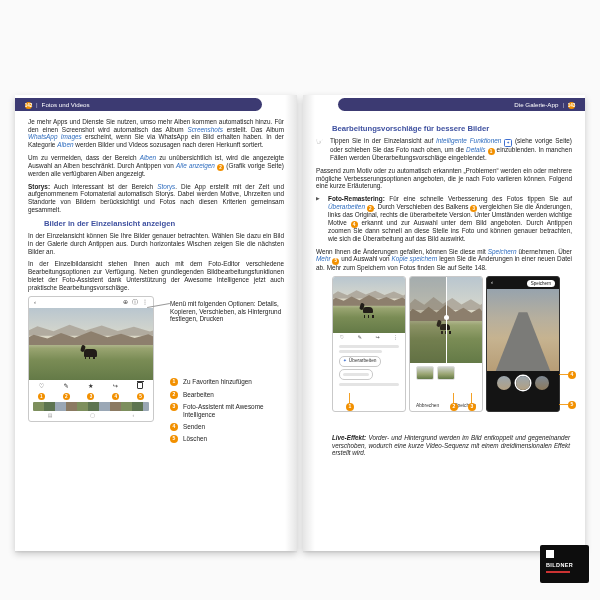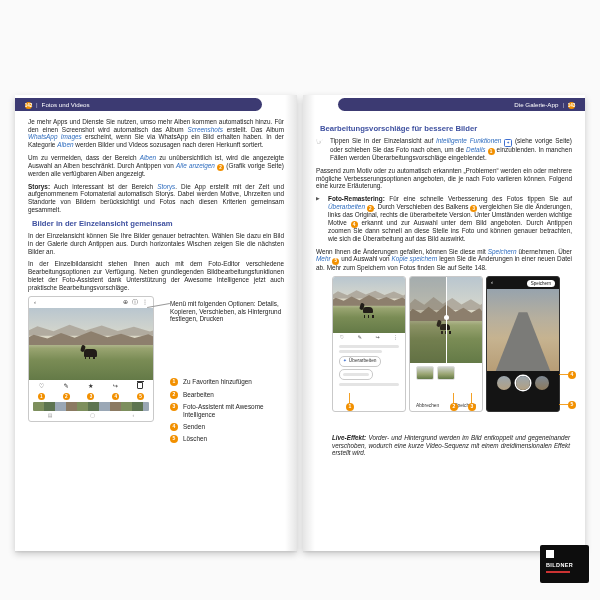--- a/index.html
+++ b/index.html
@@ -17,21 +17,21 @@
   .hbar{position:absolute;top:3px;height:13px;background:#3c3a72;color:#fff;display:flex;
         align-items:center;font-size:6.2px;gap:4px;z-index:2}
   .hbar .num{font-weight:bold}
   .hbar .div{opacity:.65}
   .hbar-left{left:0;width:237px;border-radius:0 7px 7px 0;padding-left:10px}
   .hbar-right{right:0;width:237px;border-radius:7px 0 0 7px;justify-content:flex-end;padding-right:10px}
 
   .pbody{position:absolute;left:13px;right:13px;top:23px;font-size:6.4px;line-height:7.7px;
          text-align:justify}
   .para{margin:0 0 5px}
-  .bluehead{color:#3f51a0;font-weight:bold;font-size:7.7px;line-height:9px;margin:6px 4px 4px;text-align:left}
+  .bluehead{color:#3f51a0;font-weight:bold;font-size:7.7px;line-height:9px;margin:6px 16px 4px;text-align:left}
   .bi{color:#2e6cbe;font-style:italic}
   .b{font-weight:bold}
   .i{font-style:italic}
   .num{display:inline-flex;align-items:center;justify-content:center;width:7px;height:7px;
        border-radius:50%;background:#f29000;color:#fff;font-size:4.6px;font-weight:bold;
        font-style:normal;transform:translateY(1px)}
   .chipicon{display:inline-flex;align-items:center;justify-content:center;width:6px;height:6px;
        border:.6px solid #3f6fd0;border-radius:1.5px;color:#3f6fd0;font-size:4px;font-style:normal;
        transform:translateY(1px)}
   .iconrow{display:flex;gap:4px}
@@ -133,21 +133,21 @@
     <div class="page page-left">
       <div class="hbar hbar-left">
         <span class="num">142</span>
         <span class="div">|</span>
         <span>Fotos und Videos</span>
       </div>
       <div class="pbody">
         <p class="para"><span>Je mehr Apps und Dienste Sie nutzen, umso mehr Alben kommen automatisch hinzu. Für den einen Screenshot wird automatisch das Album </span><span class="bi">Screenshots</span><span> erstellt. Das Album </span><span class="bi">WhatsApp Images</span><span> erscheint, wenn Sie via WhatsApp ein Bild erhalten haben. In der Kategorie </span><span class="bi">Alben</span><span> werden Bilder und Videos sozusagen nach deren Herkunft sortiert.</span></p>
         <p class="para"><span>Um zu vermeiden, dass der Bereich </span><span class="bi">Alben</span><span> zu unübersichtlich ist, wird die angezeigte Auswahl an Alben beschränkt. Durch Antippen von </span><span class="bi">Alle anzeigen</span><span> </span><span class="num">2</span><span> (Grafik vorige Seite) werden alle verfügbaren Alben angezeigt.</span></p>
         <p class="para"><span class="b">Storys:</span><span> Auch interessant ist der Bereich </span><span class="bi">Storys</span><span>. Die App erstellt mit der Zeit und aufgenommenem Fotomaterial automatisch Storys. Dabei werden Motive, Uhrzeiten und Standorte von Bildern berücksichtigt und Fotos nach diesen Kriterien gemeinsam gesammelt.</span></p>
-        <h2 class="bluehead">Bilder in der Einzelansicht gemeinsam</h2>
+        <h2 class="bluehead">Bilder in der Einzelansicht anzeigen</h2>
         <p class="para"><span>In der Einzelansicht können Sie Ihre Bilder genauer betrachten. Wählen Sie dazu ein Bild in der Galerie durch Antippen aus. Durch horizontales Wischen zeigen Sie die nächsten Bilder an.</span></p>
         <p class="para"><span>In der Einzelbildansicht stehen Ihnen auch mit dem Foto-Editor verschiedene Bearbeitungsoptionen zur Verfügung. Neben grundlegenden Bildbearbeitungsfunktionen bietet der Foto-Assistent dank Unterstützung der Awesome Intelligence jetzt auch praktische Bearbeitungsvorschläge.</span></p>
 
         <div class="fig-left">
           <div class="phone pl">
             <div class="pl-top">
               <span>‹</span>
               <span class="sp"></span>
               <span>⊕</span>
               <span>ⓘ</span>

